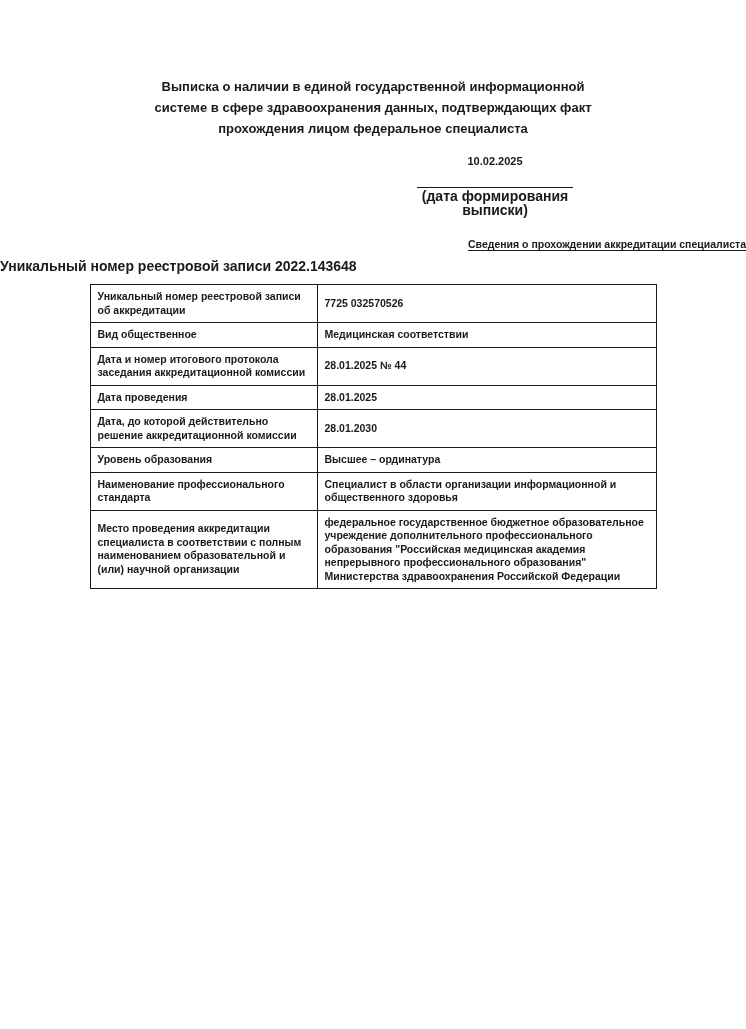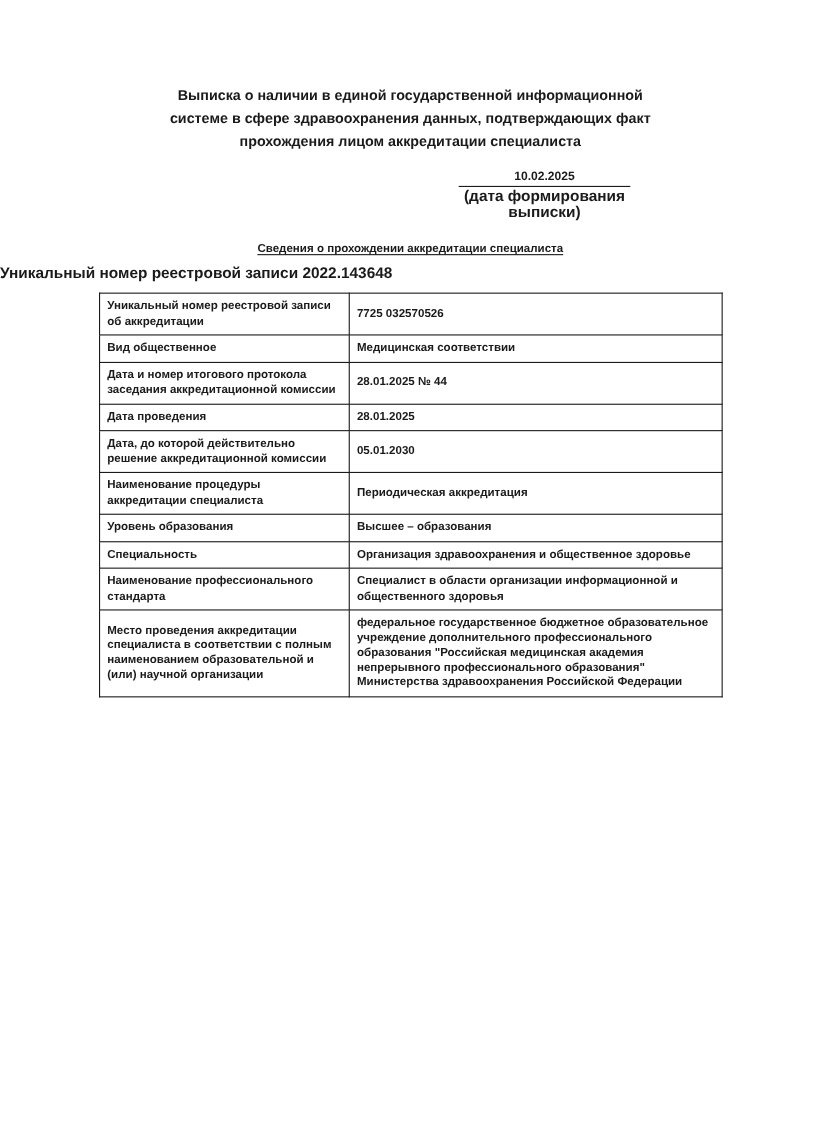--- a/index.html
+++ b/index.html
@@ -26,39 +26,39 @@
     white-space: pre-line;
   }
   .date-block {
     width: 156px;
     margin: 15px 173px 0 auto;
     text-align: center;
   }
   .date-value {
     font-size: 11px;
     line-height: 14px;
-    padding-bottom: 1px;
+    padding-bottom: 19px;
     border-bottom: 1.5px solid #1a1a1a;
   }
   .date-caption {
     font-size: 14px;
     line-height: 14px;
     padding-top: 1px;
   }
   .intro {
     margin: 17px auto 0;
     max-width: 600px;
     text-align: center;
     font-size: 10.5px;
     line-height: 15px;
     white-space: pre-line;
   }
   .section-heading {
     margin-top: 21px;
-    text-align: center;
+    text-align: right;
     font-size: 10.5px;
     text-decoration: underline;
     text-underline-offset: 2px;
   }
   .record-heading {
     margin-top: 8px;
     font-size: 14px;
   }
   .details-table {
     width: 566px;
@@ -78,21 +78,21 @@
   .label-cell { width: 227px; }
   .value-cell { width: 339px; }
 </style>
 </head>
 <body>
 
 <div class="page">
 
   <h1 class="doc-title">Выписка о наличии в единой государственной информационной
 системе в сфере здравоохранения данных, подтверждающих факт
-прохождения лицом аккредитации специалиста</h1>
+прохождения лицом федеральное специалиста</h1>
 
   <div class="date-block">
     <div class="date-value">10.02.2025</div>
     <div class="date-caption">(дата формирования выписки)</div>
   </div>
 
 
   <div class="section-heading">Сведения о прохождении аккредитации специалиста</div>
 
   <div class="record-heading">Уникальный номер реестровой записи 2022.143648</div>
@@ -110,33 +110,25 @@
         <tr>
           <td class="label-cell">Дата и номер итогового протокола заседания аккредитационной комиссии</td>
           <td class="value-cell">28.01.2025 № 44</td>
         </tr>
         <tr>
           <td class="label-cell">Дата проведения</td>
           <td class="value-cell">28.01.2025</td>
         </tr>
         <tr>
           <td class="label-cell">Дата, до которой действительно решение аккредитационной комиссии</td>
-          <td class="value-cell">05.01.2030</td>
-        </tr>
-        <tr>
-          <td class="label-cell">Наименование процедуры аккредитации специалиста</td>
-          <td class="value-cell">Периодическая аккредитация</td>
+          <td class="value-cell">28.01.2030</td>
         </tr>
         <tr>
           <td class="label-cell">Уровень образования</td>
-          <td class="value-cell">Высшее – образования</td>
-        </tr>
-        <tr>
-          <td class="label-cell">Специальность</td>
-          <td class="value-cell">Организация здравоохранения и общественное здоровье</td>
+          <td class="value-cell">Высшее – ординатура</td>
         </tr>
         <tr>
           <td class="label-cell">Наименование профессионального стандарта</td>
           <td class="value-cell">Специалист в области организации информационной и общественного здоровья</td>
         </tr>
         <tr>
           <td class="label-cell">Место проведения аккредитации специалиста в соответствии с полным наименованием образовательной и (или) научной организации</td>
           <td class="value-cell">федеральное государственное бюджетное образовательное учреждение дополнительного профессионального образования "Российская медицинская академия непрерывного профессионального образования" Министерства здравоохранения Российской Федерации</td>
         </tr>
       </tbody>

